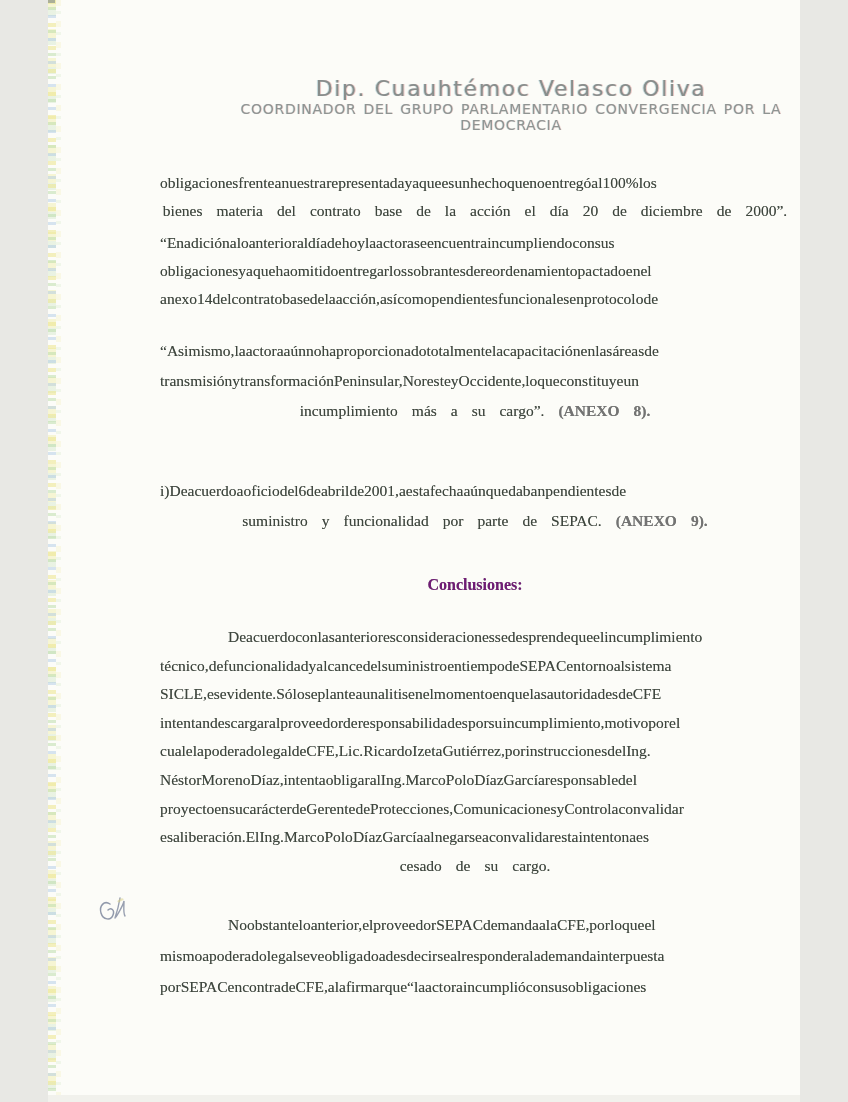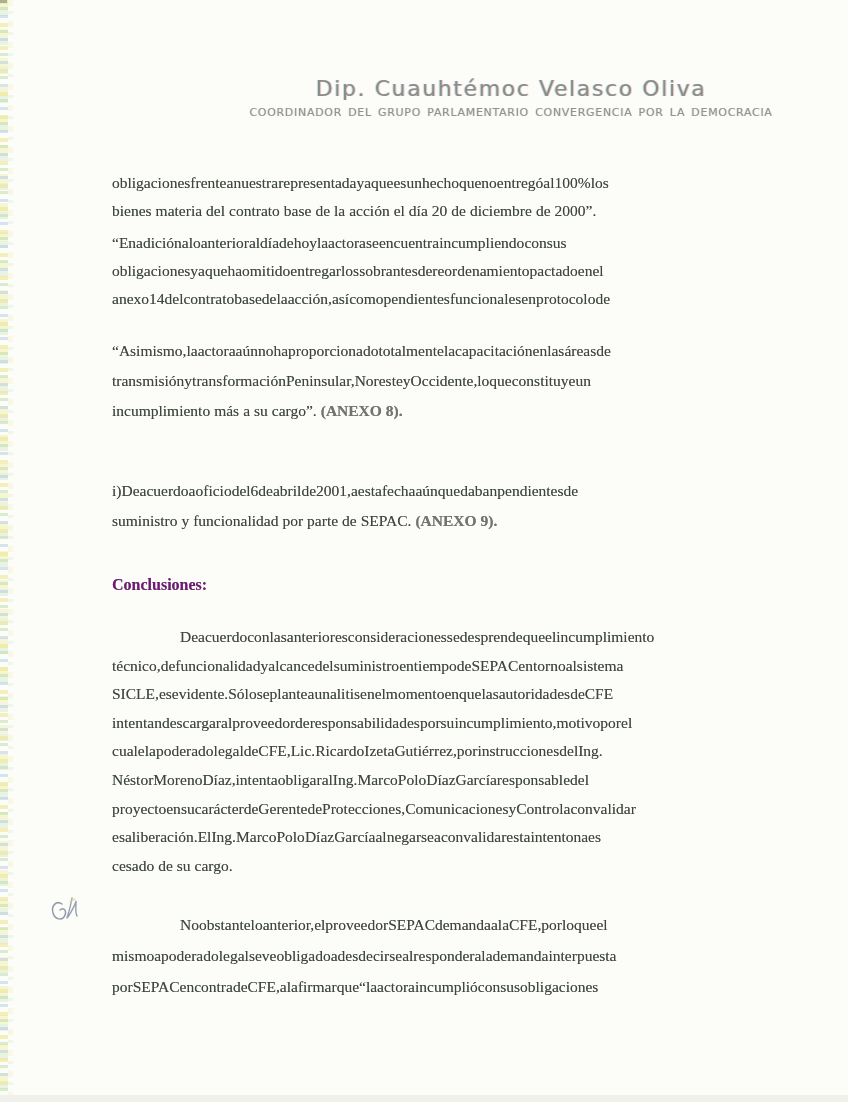--- a/index.html
+++ b/index.html
@@ -1,17 +1,17 @@
 <!DOCTYPE html>
 <html><head>
 <meta charset="utf-8">
 <style>
   html,body{margin:0;padding:0;background:#e8e8e4;}
   .page{
-    position:relative;width:848px;height:1102px;margin:0 auto;
+    position:relative;width:752px;height:1102px;margin:0 auto;
     background:#fcfcf8;overflow:hidden;
     font-family:"Liberation Serif", serif;
   }
   
   .edge-strip{
     position:absolute;left:0;top:0;bottom:0;width:8px;
     background:
       repeating-linear-gradient(180deg,
         rgba(236,229,140,.55) 0 4px, rgba(255,255,255,0) 4px 7px,
         rgba(184,219,166,.50) 7px 10px, rgba(255,255,255,0) 10px 15px,
@@ -30,33 +30,32 @@
   .bottom-strip{position:absolute;left:0;right:0;bottom:0;height:7px;background:#f1f1ec;}
 
   
   .letterhead{position:absolute;top:76px;left:174px;right:0;text-align:center;}
   .lh-name{
     font-family:"DejaVu Sans", sans-serif;
     font-size:22px;font-weight:400;color:#888e8c;letter-spacing:1.6px;
     text-shadow:1px 0 0 rgba(205,90,90,.30), -1px 0 0 rgba(90,160,175,.30);
   }
   .lh-subtitle{
-    margin-top:5px;
     font-family:"DejaVu Sans", sans-serif;
-    font-size:11px;color:#8f9492;letter-spacing:.7px;word-spacing:2px;
+    font-size:14px;color:#8f9492;letter-spacing:.7px;word-spacing:2px;
     text-shadow:.7px 0 0 rgba(205,90,90,.22), -.7px 0 0 rgba(90,160,175,.22);
   }
 
   
   .doc{position:absolute;left:112px;top:0;width:630px;height:100%;
        font-size:15.5px;color:#3e463e;}
   .block{position:absolute;left:0;width:100%;}
   .line{display:flex;justify-content:flex-start;
         text-shadow:0 0 .5px rgba(62,70,62,.55);}
-  .line.nj{justify-content:flex-start;gap:4px;}
+  .line.nj{justify-content:center;gap:14px;}
   .line span{display:inline-block;white-space:pre;}
   .line span.b{font-weight:bold;color:#737373;}
   .block.indent .line:first-child{padding-left:68px;}
   .block.heading .line{font-weight:bold;font-size:16px;color:#701a75;}
 
   
   .margin-mark{position:absolute;left:48px;top:890px;width:40px;height:42px;opacity:.75;}
 </style>
 </head>
 <body>

